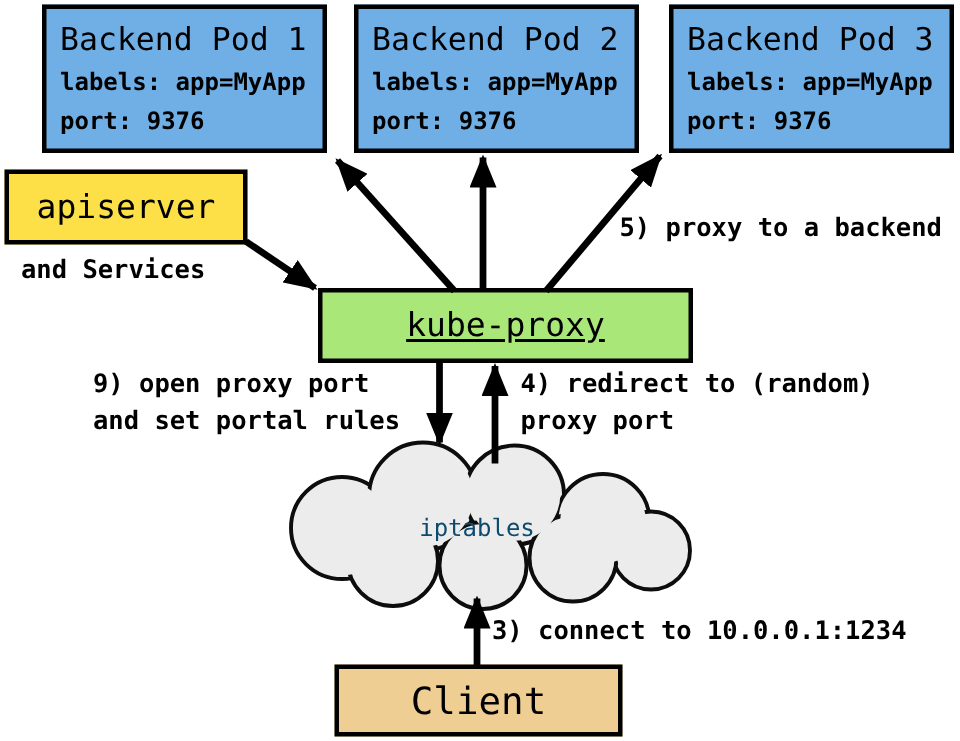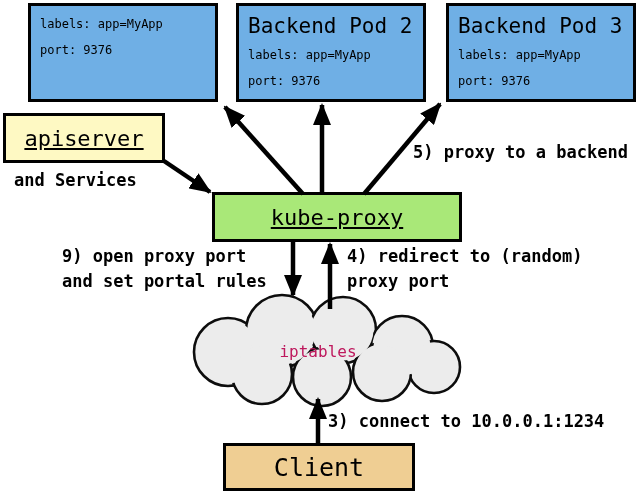--- a/index.html
+++ b/index.html
@@ -27,23 +27,24 @@
     height: 99px;
     top: 3px;
     padding: 5px 0 0 9px;
   }
   .pod-title {
     font-size: 21px;
     line-height: 31px;
     white-space: nowrap;
   }
   .pod-line {
-    font-size: 12px;
+    font-size: 16px;
     line-height: 26px;
     white-space: nowrap;
+    font-weight: bold;
   }
   .label-node {
     display: flex;
     align-items: center;
     justify-content: center;
     white-space: nowrap;
   }
   #apiserver-node { left: 3px; top: 113px; width: 162px; height: 50px; font-size: 22px; }
   #kube-proxy-node { left: 212px; top: 192px; width: 250px; height: 50px; font-size: 22px; text-decoration: underline; }
   #client-node { left: 223px; top: 443px; width: 192px; height: 48px; font-size: 25px; }
@@ -73,47 +74,48 @@
     z-index: 2;
     pointer-events: none;
   }
   #iptables-label {
     position: absolute;
     left: 256px;
     top: 342px;
     width: 124px;
     text-align: center;
     font-size: 16px;
-    color: #be185d;
+    color: #0c4a6e;
     z-index: 3;
   }
   .shaft { stroke: #000; stroke-width: 4.5px; }
   .cloud-outline { stroke: #0d0d0d; stroke-width: 2.6px; }
 </style>
 </head>
 <body>
 
 <div id="canvas">
 
   <div class="node pod" id="pod1-node" style="background-color: rgb(111, 175, 229);">
+    <div class="pod-title">Backend Pod 1</div>
     <div class="pod-line">labels: app=MyApp</div>
     <div class="pod-line">port: 9376</div>
   </div>
   <div class="node pod" id="pod2-node" style="background-color: rgb(111, 175, 229);">
     <div class="pod-title">Backend Pod 2</div>
     <div class="pod-line">labels: app=MyApp</div>
     <div class="pod-line">port: 9376</div>
   </div>
   <div class="node pod" id="pod3-node" style="background-color: rgb(111, 175, 229);">
     <div class="pod-title">Backend Pod 3</div>
     <div class="pod-line">labels: app=MyApp</div>
     <div class="pod-line">port: 9376</div>
   </div>
 
-  <div class="node label-node" id="apiserver-node" style="background-color: #fef9c3; text-decoration: underline;">
+  <div class="node label-node" id="apiserver-node" style="background-color: #fde047;">
     <span>apiserver</span>
   </div>
   <div class="node label-node" id="kube-proxy-node" style="background-color: rgb(169, 232, 120);">
     <span>kube-proxy</span>
   </div>
   <div class="node label-node" id="client-node" style="background-color: rgb(239, 206, 147);">
     <span>Client</span>
   </div>
 
   <svg id="arrow-layer" viewBox="0 0 640 494" xmlns="http://www.w3.org/2000/svg">

